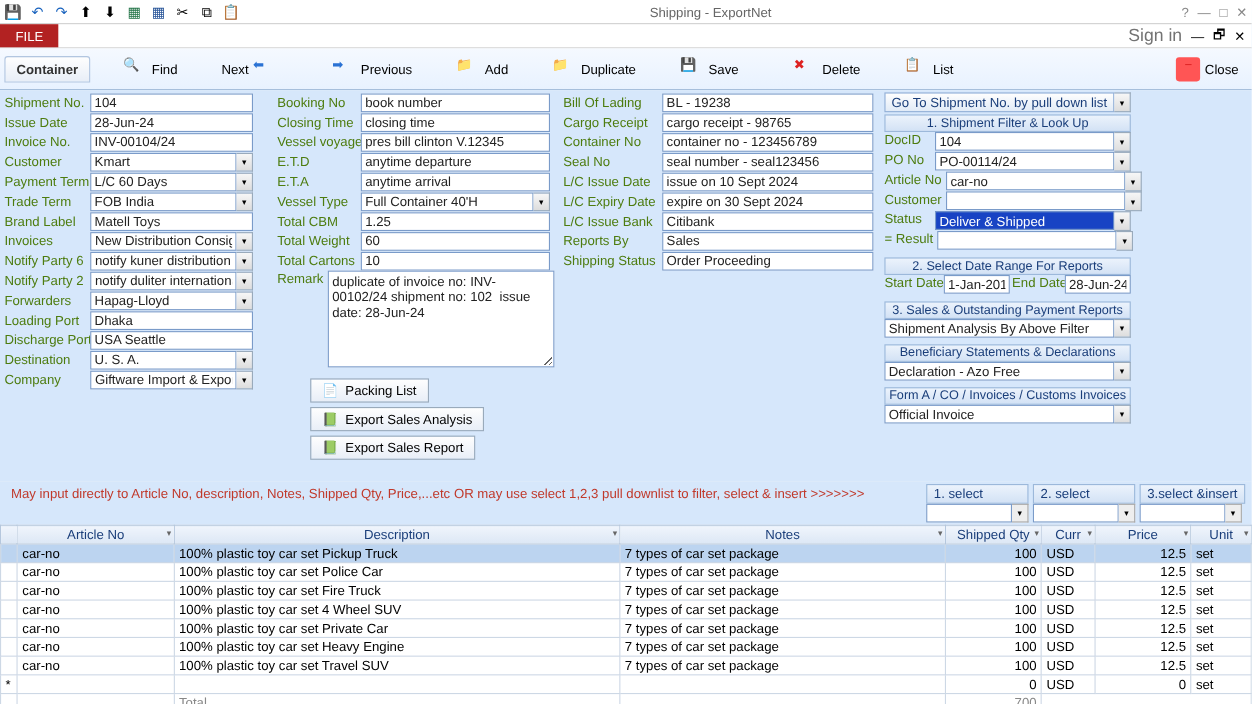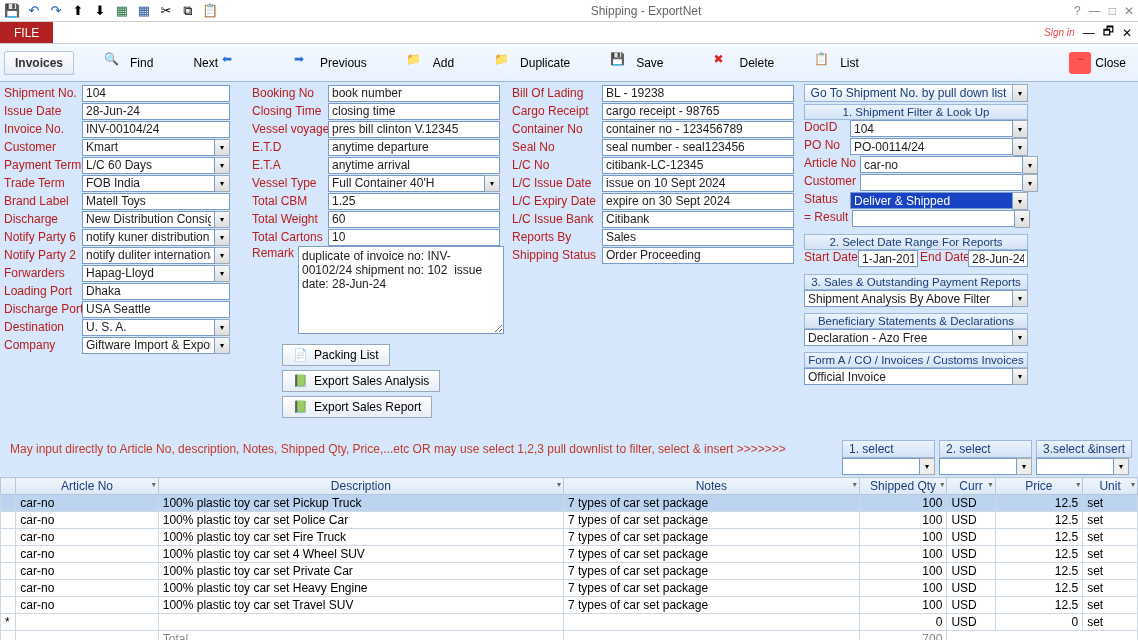--- a/index.html
+++ b/index.html
@@ -4,29 +4,29 @@
 <style>
 * { box-sizing: border-box; margin: 0; padding: 0; font-family: "Segoe UI", Arial, sans-serif; }
 body { background: #fff; font-size: 12px; overflow: hidden; }
 .qat { height: 22px; background: #fff; display: flex; align-items: center; padding: 0 4px; gap: 6px; border-bottom: 1px solid #d0d0d0; }
 .qat-icon { width: 16px; height: 16px; display: flex; align-items: center; justify-content: center; font-size: 13px; }
 .qat-title { flex: 1; text-align: center; color: #666; font-size: 12px; }
 .qat-right { display: flex; gap: 8px; color: #888; }
 .filebar { height: 22px; display: flex; align-items: stretch; border-bottom: 1px solid #d0d0d0; }
 .file-btn { background: #b22222; color: #fff; padding: 2px 14px; font-size: 12px; display: flex; align-items: center; }
 .signin-area { margin-left: auto; display: flex; align-items: center; gap: 8px; padding-right: 6px; }
-.signin { color: #ef4444; font-size: 10px; font-style: italic; }
+.signin { color: #737373; font-size: 16px; }
 .toolbar { height: 38px; background: linear-gradient(#f5f9ff,#e8f2ff); border-bottom: 1px solid #9db8d9; display: flex; align-items: center; padding: 0 4px; gap: 2px; }
 .tab-lbl { background: linear-gradient(#fefefe,#e8eef7); border: 1px solid #b2c6e0; border-radius: 3px 3px 0 0; padding: 4px 10px; font-weight: bold; color: #333; margin-right: 20px; }
 .toolbtn { display: flex; align-items: center; gap: 4px; padding: 3px 8px; cursor: pointer; border-radius: 2px; }
 .toolbtn svg, .toolbtn .icn { width: 22px; height: 22px; }
 .main { display: flex; height: 356px; background: #d6e7fb; }
 .form-grid { padding: 2px 4px; }
 .row { display: flex; align-items: center; height: 18px; margin-bottom: 0; }
-.lbl { color: #b91c1c; font-size: 12px; padding-right: 4px; white-space: nowrap; }
+.lbl { color: #4d7c0f; font-size: 12px; padding-right: 4px; white-space: nowrap; }
 .fld { background: #fff; border: 1px solid #7a9bc9; height: 17px; font-size: 12px; padding: 0 3px; color: #222; }
 .combo { display: flex; }
 .combo .dd { width: 15px; background: linear-gradient(#f7f7f7,#ddd); border: 1px solid #9ab; border-left: none; height: 17px; display: flex; align-items: center; justify-content: center; font-size: 8px; cursor: pointer; }
 .col1 { width: 248px; }
 .col1 .lbl { width: 78px; display: inline-block; }
 .col1 .fld { width: 148px; }
 .col1 .combo .fld { width: 133px; }
 .col2 { width: 260px; }
 .col2 .lbl { width: 76px; display: inline-block; }
 .col2 .fld { width: 172px; }
@@ -87,21 +87,21 @@
   <div class="file-btn">FILE</div>
   <div class="signin-area">
     <span class="signin">Sign in</span>
     <span>—</span>
     <span>🗗</span>
     <span>✕</span>
   </div>
 </div>
 
 <div class="toolbar">
-  <div class="tab-lbl">Invoices</div>
+  <div class="tab-lbl">Container</div>
   <div class="toolbtn">
       <span class="icn">🔍</span>
       <span>Find</span>
     </div>
   <div style="width:20px"></div>
   <div class="toolbtn">
       <span>Next</span>
       <span class="icn" style="color:#2a72d4">⬅</span>
     </div>
   <div style="width:30px"></div>
@@ -175,21 +175,21 @@
         <span class="combo">
           <input class="fld" value="FOB India" style="">
           <span class="dd">▾</span>
         </span>
       </div>
     <div class="row">
         <span class="lbl">Brand Label</span>
         <input class="fld" value="Matell Toys" style="">
       </div>
     <div class="row">
-        <span class="lbl">Discharge</span>
+        <span class="lbl">Invoices</span>
         <span class="combo">
           <input class="fld" value="New Distribution Consignee Li" style="">
           <span class="dd">▾</span>
         </span>
       </div>
     <div class="row">
         <span class="lbl">Notify Party 6</span>
         <span class="combo">
           <input class="fld" value="notify kuner distribution limit" style="">
           <span class="dd">▾</span>
@@ -302,24 +302,20 @@
         <span class="lbl">Cargo Receipt</span>
         <input class="fld" value="cargo receipt - 98765" style="">
       </div>
     <div class="row">
         <span class="lbl">Container No</span>
         <input class="fld" value="container no - 123456789" style="">
       </div>
     <div class="row">
         <span class="lbl">Seal No</span>
         <input class="fld" value="seal number - seal123456" style="">
-      </div>
-    <div class="row">
-        <span class="lbl">L/C No</span>
-        <input class="fld" value="citibank-LC-12345" style="">
       </div>
     <div class="row">
         <span class="lbl">L/C Issue Date</span>
         <input class="fld" value="issue on 10 Sept 2024" style="">
       </div>
     <div class="row">
         <span class="lbl">L/C Expiry Date</span>
         <input class="fld" value="expire on 30 Sept 2024" style="">
       </div>
     <div class="row">

